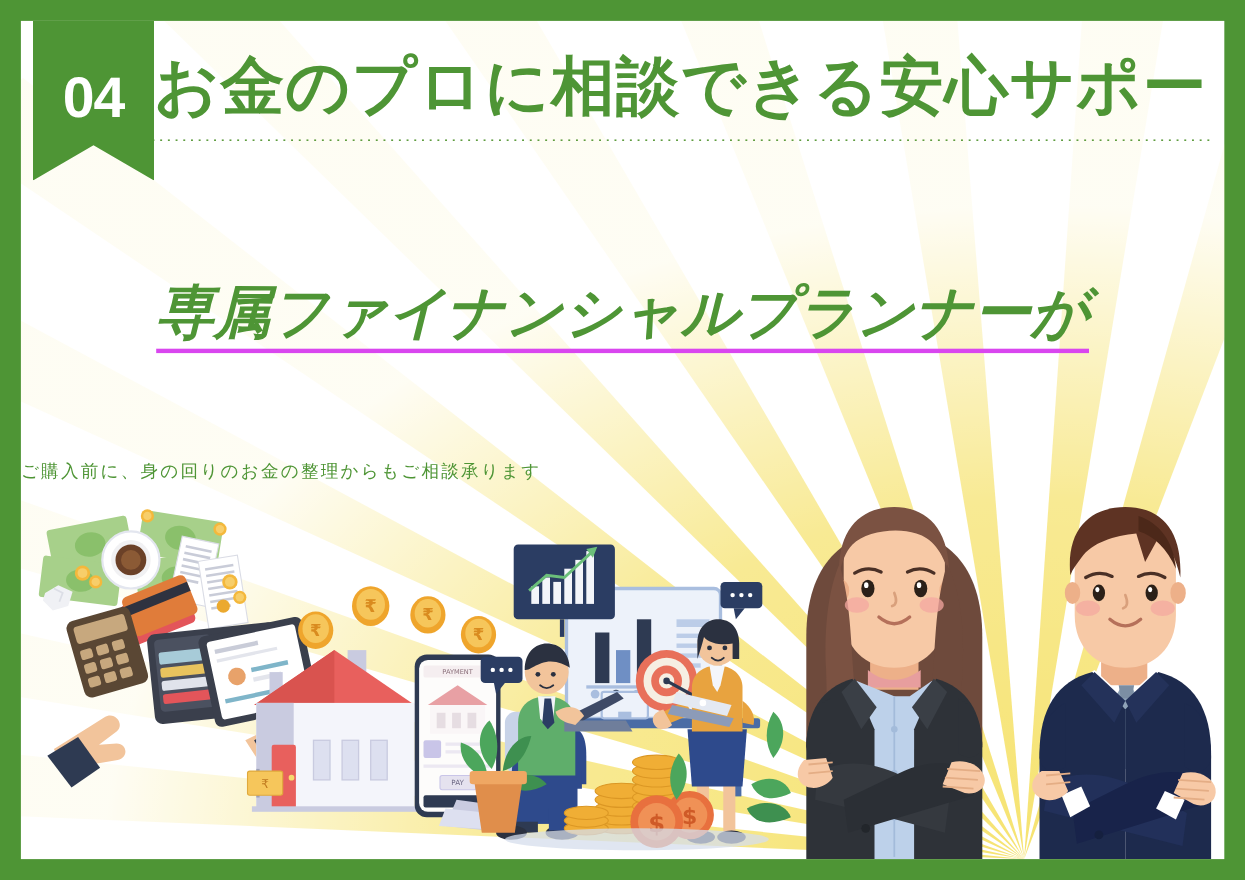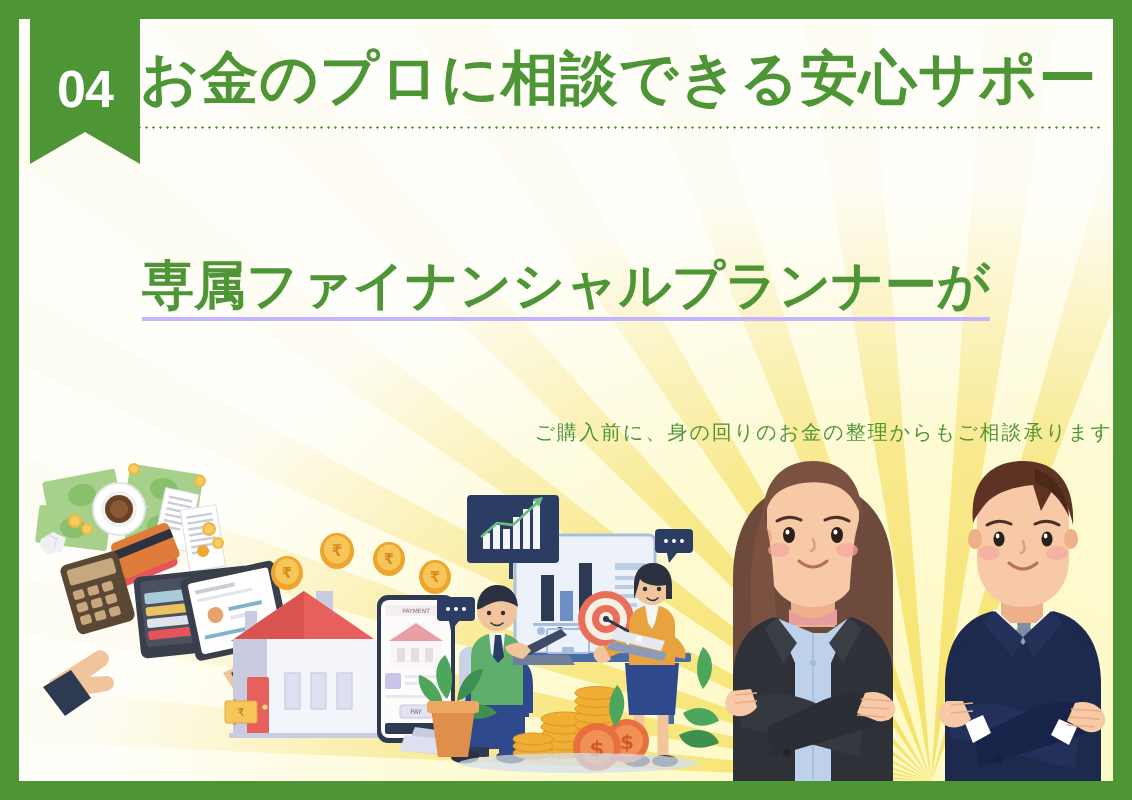--- a/index.html
+++ b/index.html
@@ -9,21 +9,21 @@
     background:#4E9535;
     font-family:"Liberation Sans","DejaVu Sans",sans-serif;
   }
   #slide{
     position:relative;width:1132px;height:800px;
     background:#4E9535;box-sizing:border-box;
   }
   
   #card{
     position:absolute;left:19px;top:19px;right:19px;bottom:19px;
-    background:#fef9c3;overflow:hidden;
+    background:#ffffff;overflow:hidden;
   }
 
   
   #header{
     position:absolute;left:0;top:0;width:1094px;height:150px;
   }
   .dotted-line{
     position:absolute;left:12px;top:107px;width:1070px;height:3px;
     background-image:radial-gradient(circle, #5f9c3f 0 1.1px, transparent 1.2px);
     background-size:7px 3px;background-repeat:repeat-x;
@@ -57,25 +57,25 @@
   #headline{
     position:absolute;left:0;right:0;top:235px;text-align:center;
     pointer-events:none;
   }
   .headline-line{
     display:block;color:#4E9535;font-weight:bold;
     font-size:52px;line-height:1.22;letter-spacing:0px;
     font-family:"DejaVu Sans","Liberation Sans",sans-serif;
   }
   .headline-line span.u{
-    border-bottom:4px solid #c4b5fd;padding-bottom:2px;
+    border-bottom:4px solid #d946ef;padding-bottom:2px;font-style:italic;
   }
   #subhead{
-    position:absolute;left:0;right:0;top:400px;text-align:right;
-    color:#4E9535;font-size:20px;letter-spacing:2px;
+    position:absolute;left:0;right:0;top:400px;text-align:left;
+    color:#4E9535;font-size:16px;letter-spacing:2px;
     font-family:"DejaVu Sans","Liberation Sans",sans-serif;
   }
 
   
   #illus{position:absolute;left:0;bottom:0;width:1094px;height:330px;}
   svg.fill{display:block;width:100%;height:100%;}
 </style>
 </head>
 <body>
 

